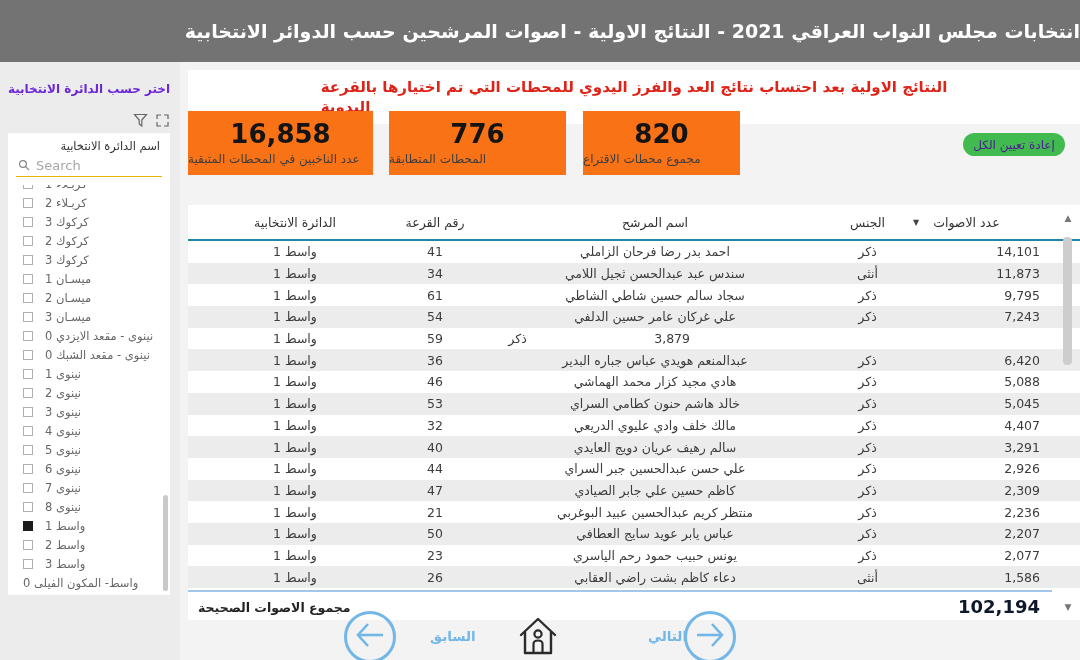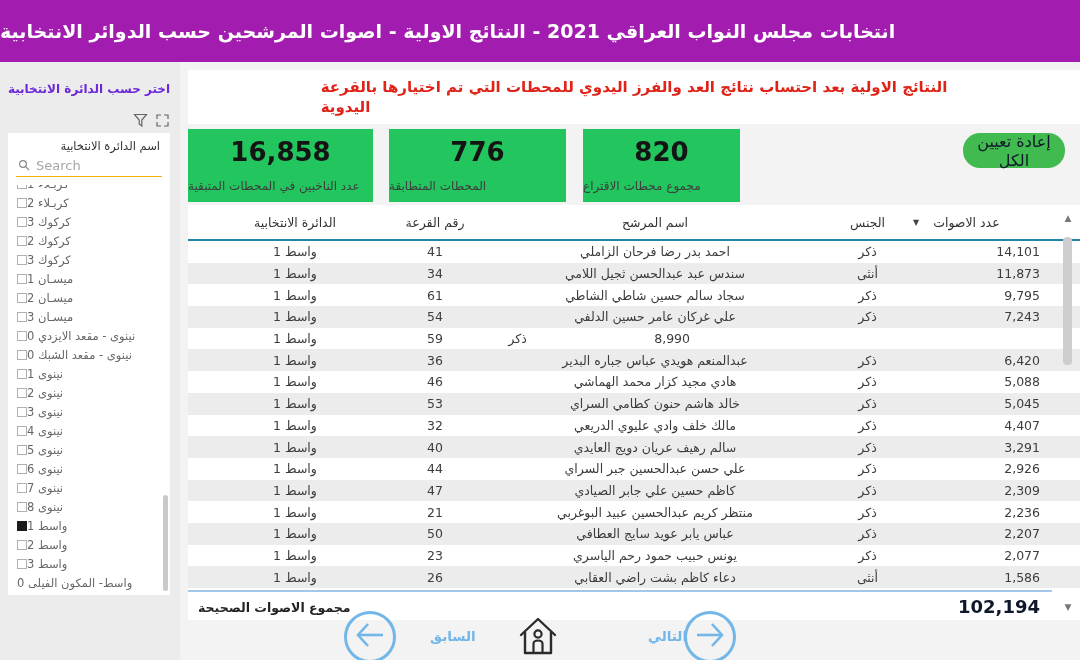--- a/index.html
+++ b/index.html
@@ -5,21 +5,21 @@
   * { box-sizing: border-box; }
   html,body { margin:0; padding:0; }
   body {
     width:1080px; height:660px; position:relative; overflow:hidden;
     background:#f3f3f3; font-family:"DejaVu Sans", sans-serif;
   }
 
   
   .app-header {
     position:absolute; left:0; top:0; width:1080px; height:62px;
-    background:#a21caf; color:#fff; display:flex; align-items:center; justify-content:flex-end;
+    background:#737373; color:#fff; display:flex; align-items:center; justify-content:flex-start;
     font-size:19px; font-weight:bold; direction:rtl;
   }
 
   
   .sidebar { position:absolute; left:0; top:62px; width:180px; height:598px; background:#ececec; }
   .sidebar-title {
     position:absolute; top:20px; left:4px; right:6px; text-align:center;
     color:#6d28d9; font-size:12px; font-weight:bold; direction:rtl;
   }
   .slicer-icons { position:absolute; top:51px; right:10px; display:flex; gap:7px; }
@@ -33,22 +33,22 @@
     direction:rtl; text-align:right; padding:6px 10px 2px 6px;
     font-size:11.5px; color:#333;
   }
   .slicer-search {
     position:relative; height:22px; margin:0 8px; border-bottom:1px solid #eab308;
     display:flex; align-items:center; gap:6px; padding-left:2px;
   }
   .slicer-search .ph { color:#a6a6a6; font-size:13px; }
   .slicer-body { position:absolute; left:0; right:0; top:52px; bottom:0; overflow:hidden; }
   .slicer-item {
-    height:19px; display:flex; align-items:center; gap:0;
-    padding-left:9px; font-size:11.5px; color:#666; direction:ltr; white-space:nowrap;
+    height:19px; display:flex; align-items:center; gap:12px;
+    padding-left:15px; font-size:11.5px; color:#666; direction:ltr; white-space:nowrap;
   }
   .slicer-item:first-child { margin-top:-11px; }
   .slicer-item .cb {
     width:10px; height:10px; border:1px solid #b0b0b0; background:#fff; flex:0 0 auto;
   }
   .slicer-item.checked .cb { background:#1b1b1b; border-color:#1b1b1b; }
   .slicer-scrollbar {
     position:absolute; right:2px; top:362px; width:5px; height:96px;
     background:#c9c9c9; border-radius:3px;
   }
@@ -58,35 +58,35 @@
 
   .subtitle-panel {
     position:absolute; left:8px; top:8px; right:0; height:54px; background:#fff;
     text-align:center; overflow:hidden; padding-top:7px;
   }
   .subtitle-inner {
     display:inline-block; direction:rtl; text-align:left;
     color:#df2318; font-weight:bold; font-size:15px; line-height:20px;
   }
 
-  .stat-card { position:absolute; top:67px; height:73px; background:#22c55e; }
+  .stat-card { position:absolute; top:49px; height:64px; background:#f97316; }
   .stat-card .num {
     margin-top:8px; text-align:center; font-size:26px; font-weight:bold; color:#141414; direction:ltr;
   }
   .stat-card .lbl {
     position:absolute; bottom:9px; left:0; right:0; text-align:left;
     font-size:12px; color:#3d3d3d; direction:rtl; white-space:nowrap;
   }
   .card-1 { left:8px;  width:185px; }
   .card-2 { left:209px; width:177px; }
   .card-3 { left:403px; width:157px; }
 
   .reset-button {
-    position:absolute; left:783px; top:71px; width:102px; height:35px;
-    background:#41ba50; border:none; border-radius:17px; color:#0f172a; font-size:16px;
+    position:absolute; left:783px; top:71px; width:102px; height:23px;
+    background:#41ba50; border:none; border-radius:17px; color:#4c1d95; font-size:12px;
     display:flex; align-items:center; justify-content:center; direction:rtl; cursor:pointer;
     font-family:"DejaVu Sans", sans-serif;
   }
 
   
   .table-panel { position:absolute; left:8px; top:143px; right:0; height:415px; background:#fff; }
   .thead {
     height:36px; display:flex; align-items:center; font-size:12.5px; color:#333;
     border-bottom:2px solid #1f86a8;
   }
@@ -316,21 +316,21 @@
           <div class="td-district col-district">واسط 1</div>
           <div class="td-lottery col-lottery">54</div>
           <div class="td-name col-name">علي غركان عامر حسين الدلفي</div>
           <div class="td-gender col-gender">ذكر</div>
           <div class="td-votes col-votes">7,243</div>
         </div>
         <div class="trow">
           <div class="td-district col-district">واسط 1</div>
           <div class="td-lottery col-lottery">59</div>
           <div class="td-gender col-gender">ذكر</div>
-          <div class="td-votes col-votes">8,990</div>
+          <div class="td-votes col-votes">3,879</div>
         </div>
         <div class="trow">
           <div class="td-district col-district">واسط 1</div>
           <div class="td-lottery col-lottery">36</div>
           <div class="td-name col-name">عبدالمنعم هويدي عباس جباره البدير</div>
           <div class="td-gender col-gender">ذكر</div>
           <div class="td-votes col-votes">6,420</div>
         </div>
         <div class="trow">
           <div class="td-district col-district">واسط 1</div>

